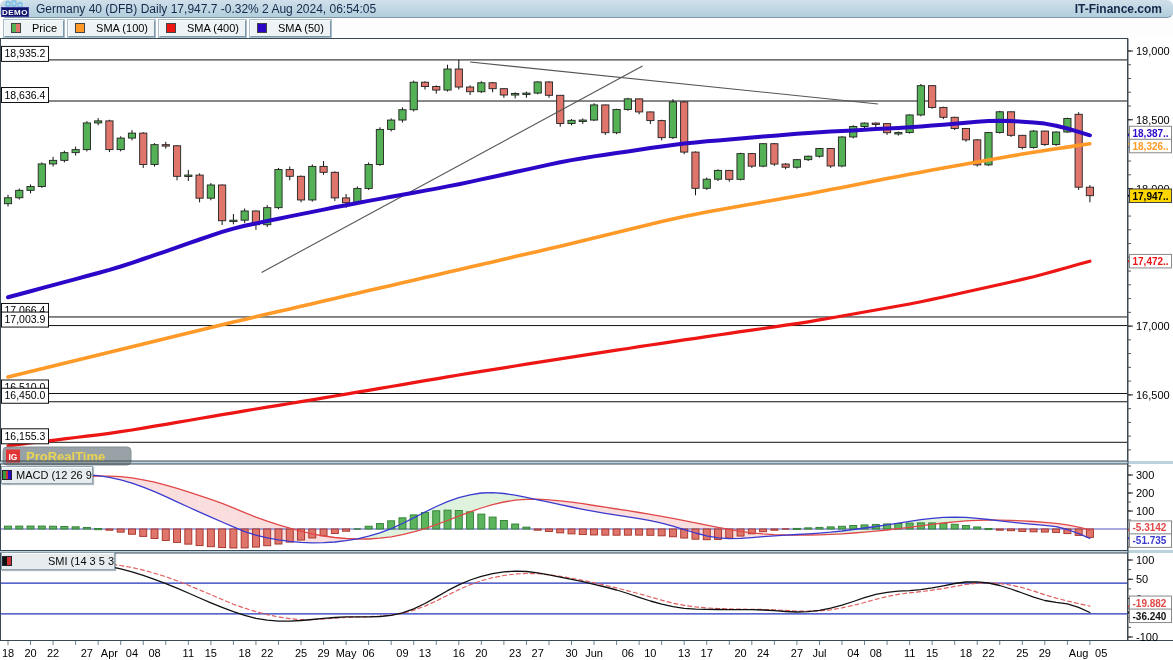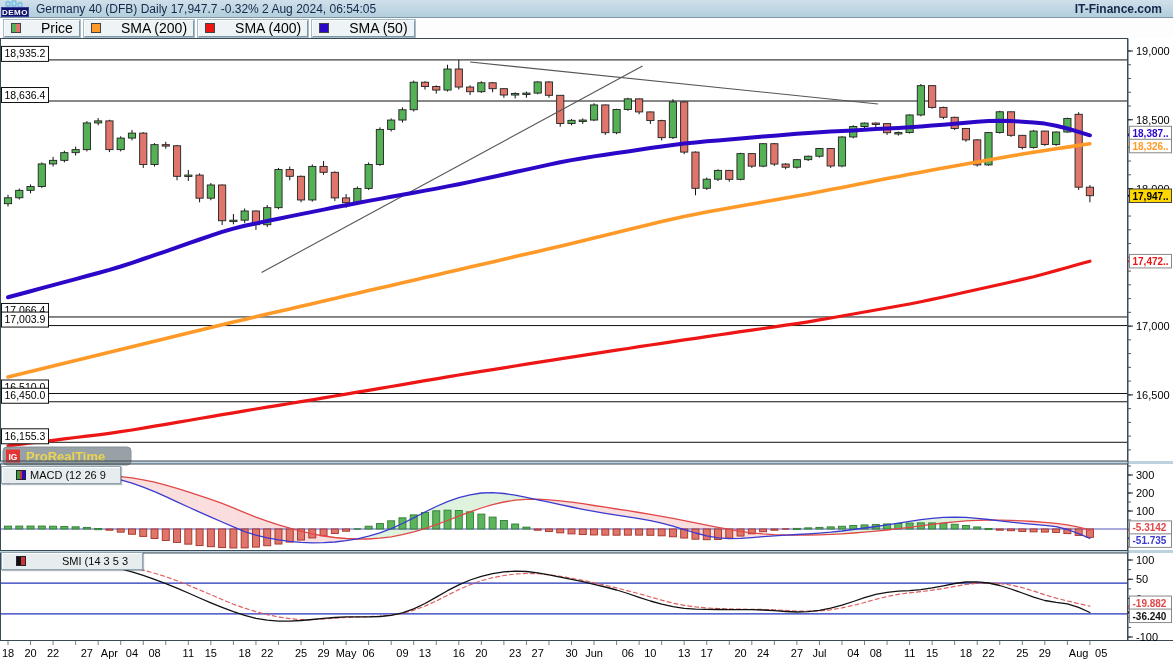--- a/index.html
+++ b/index.html
@@ -2,40 +2,40 @@
 <html><head>
 <meta charset="utf-8">
 <style>
   html,body{margin:0;padding:0;background:#fff;}
   #app{position:relative;width:1173px;height:660px;overflow:hidden;
        font-family:"Liberation Sans",sans-serif;background:#fff;}
   #chart-svg{position:absolute;left:0;top:0;z-index:1;}
   #chart-svg text{font-family:"Liberation Sans",sans-serif;}
   .titlebar{position:absolute;left:0;top:0;width:100%;height:18px;z-index:5;
     background:linear-gradient(#cfe0ea,#b3cedd);border-bottom:1px solid #7e98a6;
-    display:flex;align-items:center;box-sizing:border-box;}
+    display:flex;align-items:center;box-sizing:border-box;border-radius:6px;}
   .icon-col{position:relative;width:32px;height:18px;flex:0 0 32px;}
   .mini-candles{position:absolute;left:5px;top:0;}
   .demo-badge{position:absolute;left:1px;top:7px;width:28px;height:10px;background:#10136e;
     color:#fff;font-size:8px;font-weight:bold;text-align:center;line-height:10px;
     letter-spacing:0.5px;border:1px solid #3a3d9a;box-sizing:border-box;}
   .title-text{font-size:12px;font-weight:normal;color:#15284a;padding-left:4px;white-space:nowrap;}
   .brand-text{margin-left:auto;padding-right:11px;font-size:12px;font-weight:bold;color:#15284a;}
   .legendbar{position:absolute;left:0;top:18px;width:100%;height:20px;background:#fdfdfd;
     display:flex;align-items:center;z-index:5;box-sizing:border-box;}
-  .lgd{display:inline-flex;align-items:center;gap:20px;height:17px;padding:0 6px;margin-left:4px;
-    font-family:"Liberation Sans",sans-serif;font-size:14px;color:#000;background:#eef3f6;
+  .lgd{display:inline-flex;align-items:center;gap:11px;height:17px;padding:0 6px;margin-left:4px;
+    font-family:"Liberation Sans",sans-serif;font-size:11px;color:#000;background:#eef3f6;
     border:1px solid;border-color:#f8fbfd #7c97a8 #7c97a8 #f8fbfd;box-shadow:0 0 0 1px #a9bcc7;cursor:pointer;}
   .ic{width:10px;height:10px;border:1px solid #444;box-sizing:border-box;flex:0 0 10px;}
   .price-ic{background:linear-gradient(90deg,#55b155 0 50%,#e0756c 50% 100%);}
   .sma100-ic{background:#ff9a28;}
   .sma200-ic{background:#ee1515;}
   .sma50-ic{background:#2d07c8;}
   .plate{position:absolute;z-index:4;display:inline-flex;align-items:center;gap:4px;height:16px;
-    padding:0 14px;font-size:11px;color:#0a0a0a;background:#e7ecef;
+    padding:0 0;font-size:11px;color:#0a0a0a;background:#e7ecef;
     border:1px solid #8fa3b0;box-shadow:inset 1px 1px 0 #fff,1px 1px 1px rgba(60,80,90,.4);}
   #macd-plate{left:1px;top:466px;}
   #smi-plate{left:1px;top:552px;gap:36px;}
   .macd-ic{width:10px;height:10px;border:1px solid #223;box-sizing:border-box;flex:0 0 10px;
     background:linear-gradient(90deg,#3a9a3a 0 34%,#cc3333 34% 67%,#2d07c8 67% 100%);}
   .smi-ic{width:10px;height:10px;border:1px solid #223;box-sizing:border-box;flex:0 0 10px;
     background:linear-gradient(90deg,#111 0 50%,#cc3333 50% 100%);}
 </style>
 </head>
 <body>
@@ -712,21 +712,21 @@
     <div class="brand-text">IT-Finance.com</div>
   </div>
 
   <div class="legendbar">
     <button class="lgd">
       <span class="ic price-ic"></span>
       <span>Price</span>
     </button>
     <button class="lgd">
       <span class="ic sma100-ic"></span>
-      <span>SMA (200)</span>
+      <span>SMA (100)</span>
     </button>
     <button class="lgd">
       <span class="ic sma200-ic"></span>
       <span>SMA (400)</span>
     </button>
     <button class="lgd">
       <span class="ic sma50-ic"></span>
       <span>SMA (50)</span>
     </button>
   </div>

